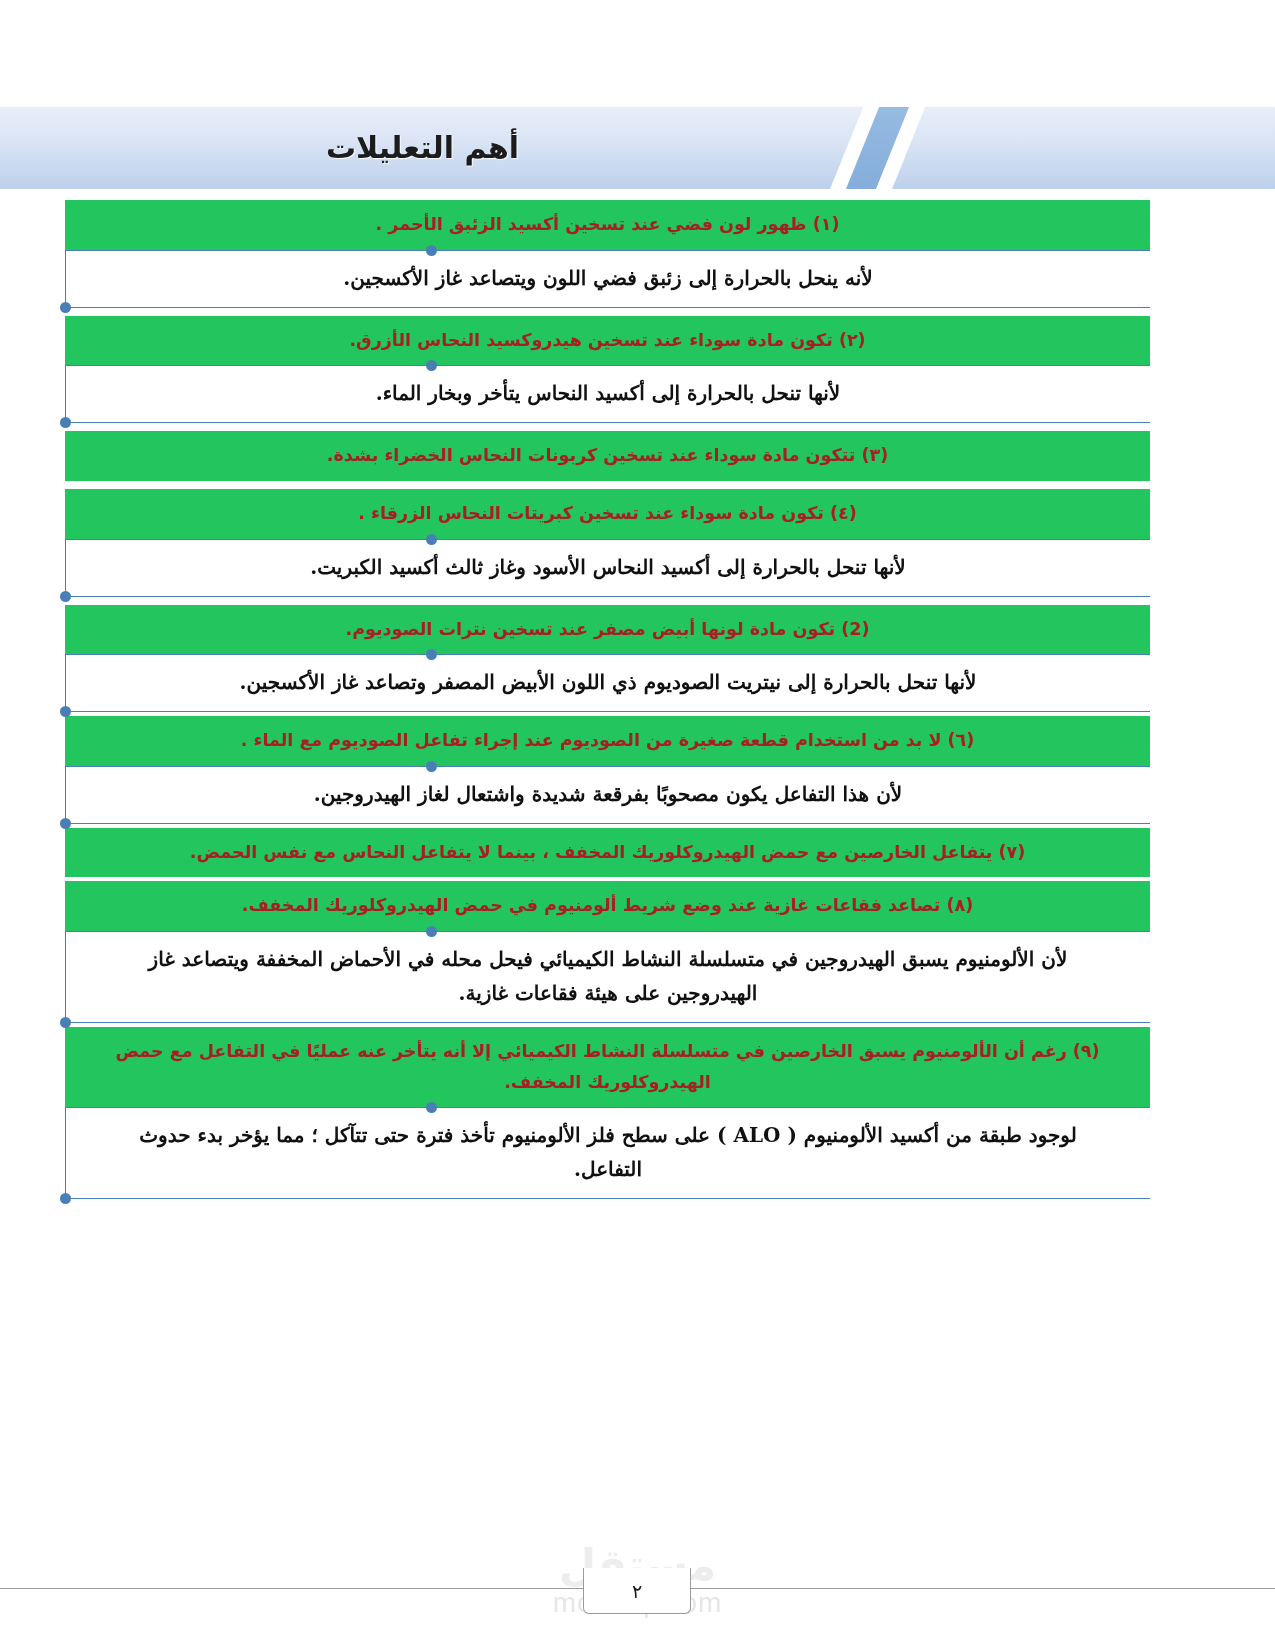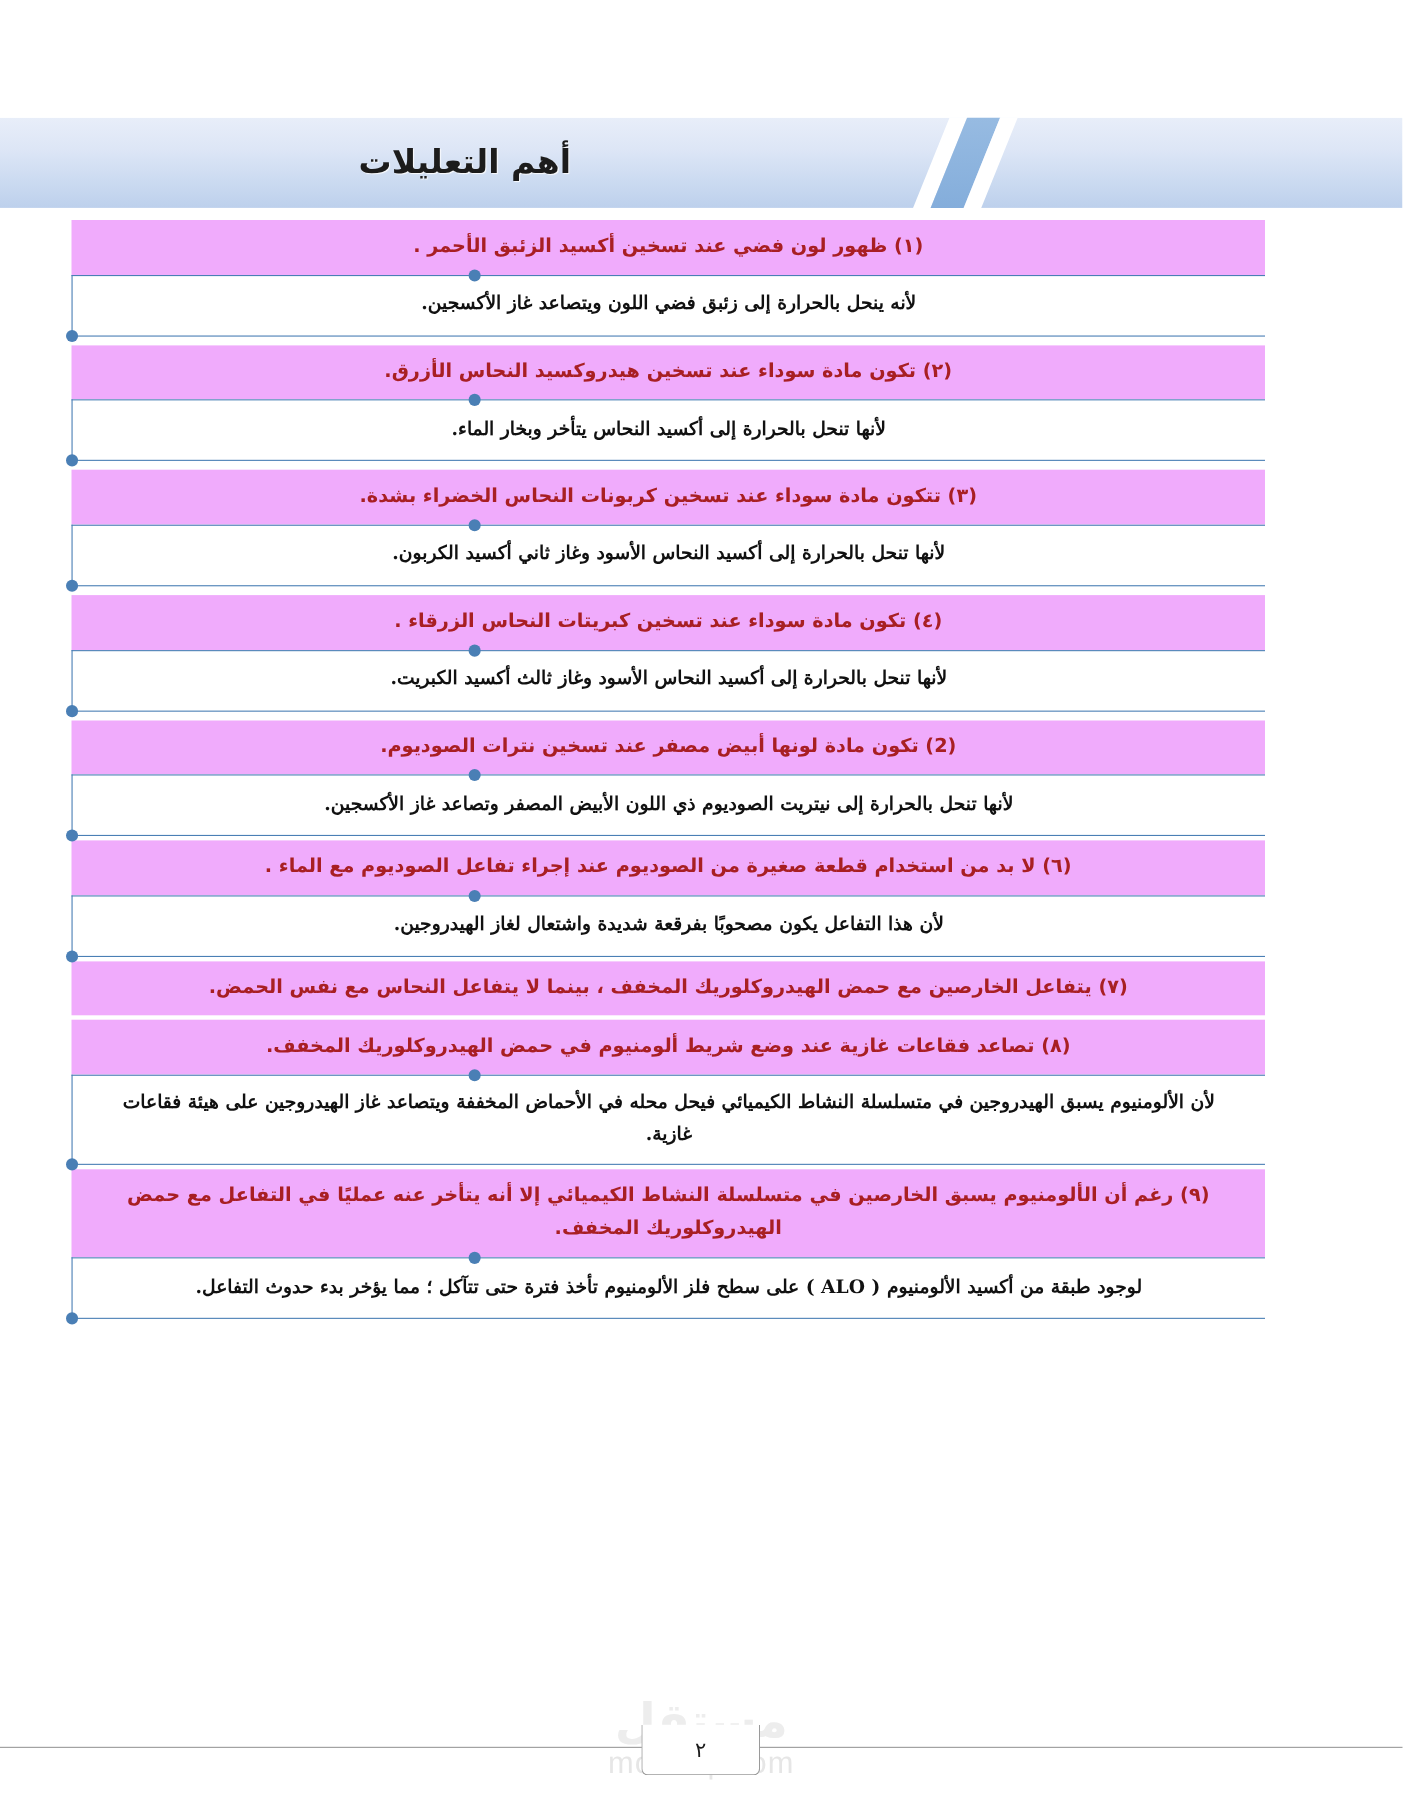--- a/index.html
+++ b/index.html
@@ -68,21 +68,21 @@
   
   .content {
     position: absolute;
     top: 200px;
     left: 65px;
     width: 1085px;
   }
 
   
   .q-band {
-    background: #f0abfc;
+    background: #22c55e;
     color: #a81f23;
     font-weight: bold;
     font-size: 17.5px;
     line-height: 1.75;
     text-align: center;
     padding: 9px 26px 10px 26px;
     box-sizing: border-box;
     direction: rtl;
     letter-spacing: 0.2px;
   }
@@ -102,21 +102,21 @@
     min-height: 56px;
     display: flex;
     align-items: center;
     justify-content: center;
     padding: 10px 40px 12px 40px;
   }
   .a-text {
     direction: rtl;
     text-align: center;
     color: #111111;
-    font-size: 17px;
+    font-size: 20px;
     line-height: 1.7;
     font-weight: bold;
     font-family: "DejaVu Serif", "Liberation Serif", serif;
     width: 100%;
   }
   
   .node {
     position: absolute;
     width: 11px;
     height: 11px;
@@ -225,27 +225,20 @@
     <div class="a-wrap">
       <div class="a-box">
         <div class="a-text">لأنها تنحل بالحرارة إلى أكسيد النحاس يتأخر وبخار الماء.</div>
         <span class="node top-mid"></span>
         <span class="node bottom-lf"></span>
       </div>
     </div>
     <div class="spacer-sm"></div>
 
     <div class="q-band">(٣) تتكون مادة سوداء عند تسخين كربونات النحاس الخضراء بشدة.</div>
-    <div class="a-wrap">
-      <div class="a-box">
-        <div class="a-text">لأنها تنحل بالحرارة إلى أكسيد النحاس الأسود وغاز ثاني أكسيد الكربون.</div>
-        <span class="node top-mid"></span>
-        <span class="node bottom-lf"></span>
-      </div>
-    </div>
     <div class="spacer-sm"></div>
 
     <div class="q-band">(٤) تكون مادة سوداء عند تسخين كبريتات النحاس الزرقاء .</div>
     <div class="a-wrap">
       <div class="a-box">
         <div class="a-text">لأنها تنحل بالحرارة إلى أكسيد النحاس الأسود وغاز ثالث أكسيد الكبريت.</div>
         <span class="node top-mid"></span>
         <span class="node bottom-lf"></span>
       </div>
     </div>

